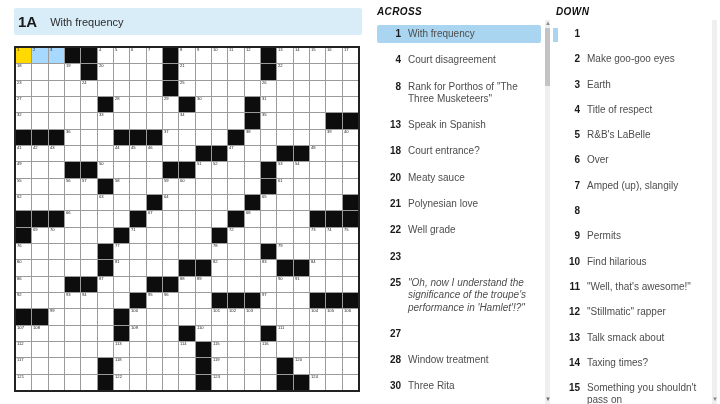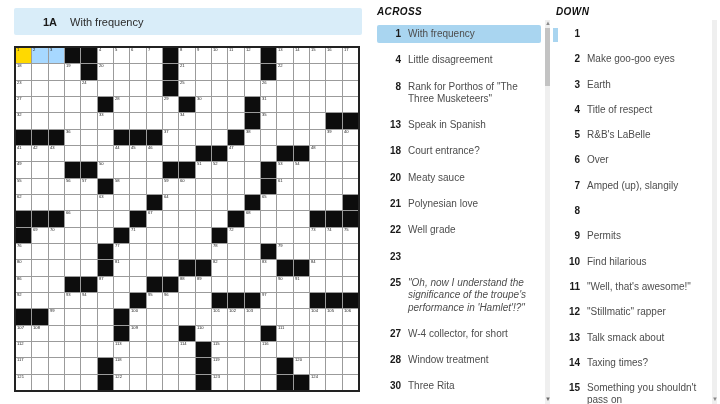--- a/index.html
+++ b/index.html
@@ -5,21 +5,21 @@
   html,body{margin:0;padding:0;}
   body{
     width:720px;height:404px;overflow:hidden;background:#ffffff;
     font-family:"Liberation Sans", sans-serif;position:relative;
   }
   
   .clue-bar{
     position:absolute;left:14px;top:8px;width:348px;height:27px;
     background:#d9edf9;border-radius:2px;display:flex;align-items:center;
   }
-  .clue-bar-num{font-size:11px;font-weight:bold;color:#1a1a1a;margin-left:29px;}
+  .clue-bar-num{font-size:15px;font-weight:bold;color:#1a1a1a;margin-left:4px;}
   .clue-bar-text{font-size:11px;color:#2b2b2b;margin-left:13px;}
   .grid{
     position:absolute;left:14px;top:46px;width:342px;height:342px;
     display:grid;grid-template-columns:repeat(21,1fr);grid-template-rows:repeat(21,1fr);
     gap:1px;background:#9b9b9b;border:2px solid #222222;
   }
   .cell{position:relative;background:#ffffff;}
   .cell.black{background:#0d0d0d;}
   .cn{
     position:absolute;top:0;left:1px;font-size:8px;line-height:1.05;
@@ -750,21 +750,21 @@
 
 <div class="across-col">
   <div class="clue-col-header">ACROSS</div>
   <div class="clue-list" id="across-list">
       <div class="clue-item selected">
         <span class="clue-num">1</span>
         <span class="clue-text">With frequency</span>
       </div>
       <div class="clue-item">
         <span class="clue-num">4</span>
-        <span class="clue-text">Little disagreement</span>
+        <span class="clue-text">Court disagreement</span>
       </div>
       <div class="clue-item">
         <span class="clue-num">8</span>
         <span class="clue-text">Rank for Porthos of "The Three Musketeers"</span>
       </div>
       <div class="clue-item">
         <span class="clue-num">13</span>
         <span class="clue-text">Speak in Spanish</span>
       </div>
       <div class="clue-item">
@@ -785,21 +785,20 @@
       </div>
       <div class="clue-item">
         <span class="clue-num">23</span>
       </div>
       <div class="clue-item">
         <span class="clue-num">25</span>
         <span class="clue-text italic">"Oh, now I understand the significance of the troupe's performance in 'Hamlet'!?"</span>
       </div>
       <div class="clue-item">
         <span class="clue-num">27</span>
-        <span class="clue-text">W-4 collector, for short</span>
       </div>
       <div class="clue-item">
         <span class="clue-num">28</span>
         <span class="clue-text">Window treatment</span>
       </div>
       <div class="clue-item">
         <span class="clue-num">30</span>
         <span class="clue-text">Three Rita</span>
       </div>
       <div class="clue-item"></div>

